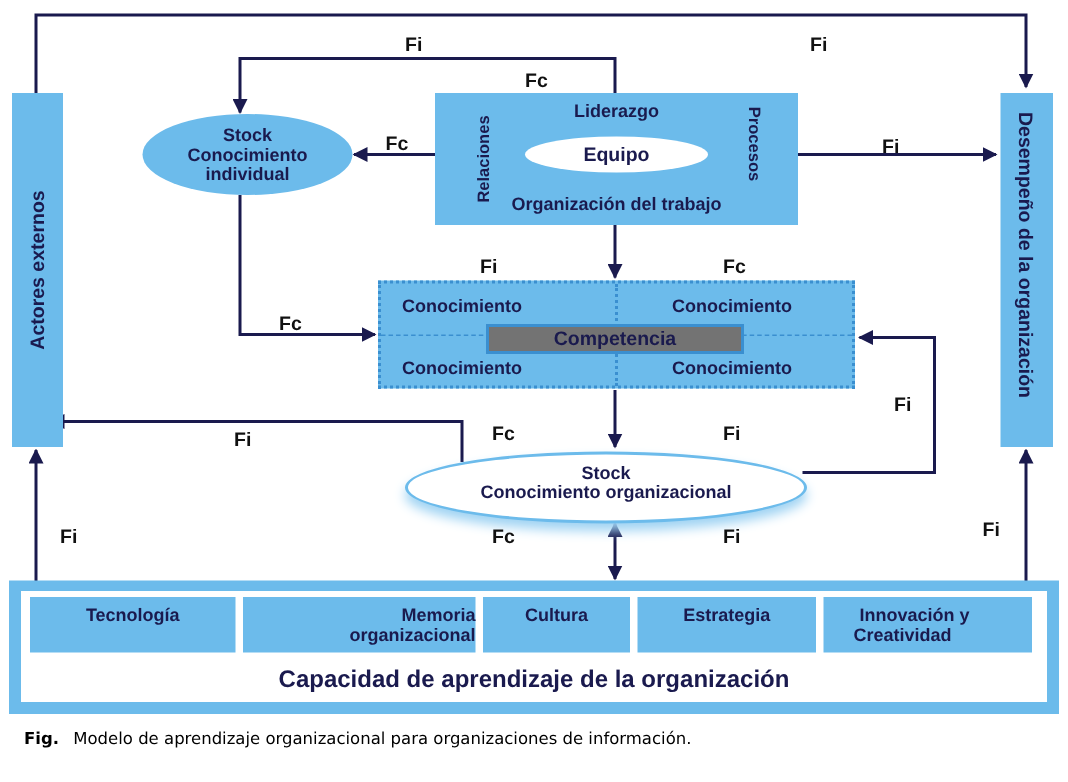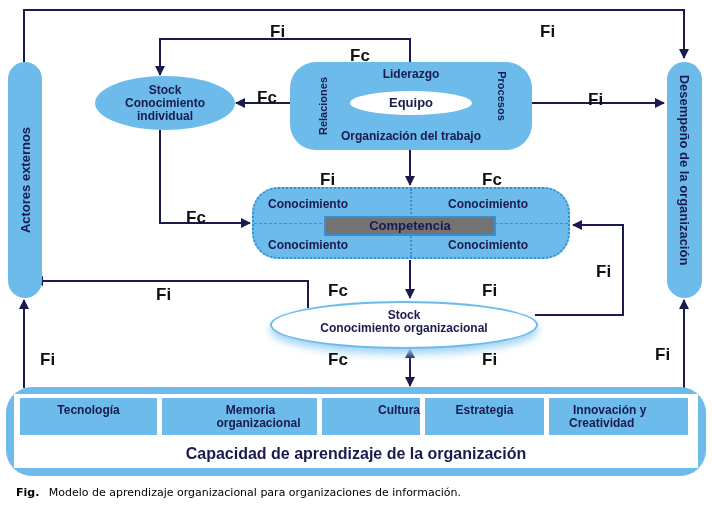--- a/index.html
+++ b/index.html
@@ -1,21 +1,21 @@
 <!DOCTYPE html>
 <html><head>
 <meta charset="utf-8">
 <style>
   html, body { margin:0; padding:0; background:#ffffff; }
   body { width:712px; height:521px; position:relative; overflow:hidden;
          font-family:"Liberation Sans", sans-serif; color:#1a1a4e; }
   .abs { position:absolute; }
-  .blue { background:#6cbbeb;border-radius:26px; }
+  .blue { background:#6cbbeb; }
   .bold { font-weight:bold; }
-  .flow { position:absolute; font-weight:bold; font-size:17px; color:#111; }
+  .flow { position:absolute; font-weight:bold; font-size:13px; color:#111; }
   svg.lines { position:absolute; left:0; top:0; }
   .vtext { position:absolute; white-space:nowrap; font-weight:bold; font-size:13px; color:#1a1a4e;
            font-family:"Liberation Sans Narrow","Liberation Sans", sans-serif; }
   .box-label { font-weight:bold; font-size:12px; color:#1a1a4e; text-align:center; }
   .cap-item { position:absolute; top:398px; height:37px; background:#6cbbeb;
               font-size:12px; color:#1a1a4e; font-weight:bold; }
   .cap-item span { display:block; line-height:13px; }
   .comp-cell { position:absolute; font-size:12px; font-weight:bold; color:#1a1a4e; }
 </style>
 </head>
@@ -101,25 +101,25 @@
 </div>
 
 <div class="abs blue" style="left:6px; top:387px; width:700px; height:89px;">
   <div class="abs" style="left:8px; top:7px; width:684px; height:74px; background:#fff;"></div>
   <div class="abs box-label" style="left:0; right:0; top:58px; font-size:16px;">Capacidad de aprendizaje de la organización</div>
 </div>
 
 <div class="cap-item" style="left:20px; width:137px; text-align:center;">
   <span style="margin-top:6px;">Tecnología</span>
 </div>
-<div class="cap-item" style="left:162px; width:155px; text-align:center;">
+<div class="cap-item" style="left:162px; width:155px; text-align:right;">
   <span style="margin-top:6px; padding-left:22px;">Memoria</span>
   <span style="padding-left:38px;">organizacional</span>
 </div>
-<div class="cap-item" style="left:322px; width:98px; text-align:right;">
+<div class="cap-item" style="left:322px; width:98px; text-align:center;">
   <span style="margin-top:6px;">Cultura</span>
 </div>
 <div class="cap-item" style="left:425px; width:119px; text-align:center;">
   <span style="margin-top:6px;">Estrategia</span>
 </div>
 <div class="cap-item" style="left:549px; width:139px; text-align:left;">
   <span style="margin-top:6px; padding-left:24px;">Innovación y</span>
   <span style="padding-left:20px;">Creatividad</span>
 </div>
 

